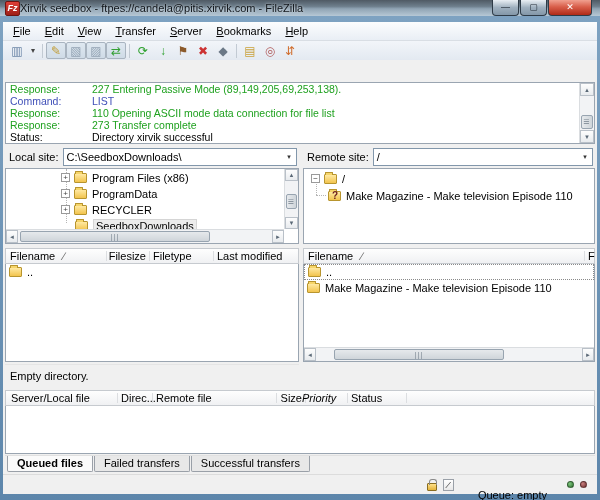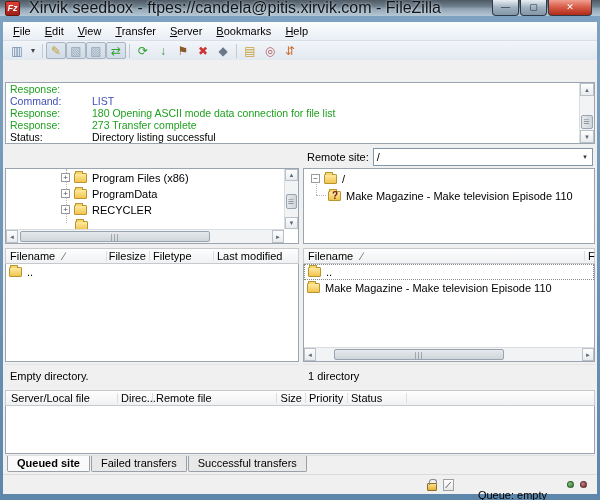--- a/index.html
+++ b/index.html
@@ -5,21 +5,21 @@
   * { margin:0; padding:0; box-sizing:border-box; }
   html,body { width:600px; height:500px; background:#fff; font-family:"Liberation Sans","DejaVu Sans",sans-serif; }
   #window { position:relative; width:600px; height:500px; background:linear-gradient(#7fa3c2,#5d86ab); overflow:hidden; }
 
   
   #titlebar { position:absolute; top:0; left:0; right:0; height:16px;
     background:linear-gradient(180deg,#4f5a64 0%,#6e7f8d 40%,#90a4b4 55%,#b7c8d5 100%);
     display:flex; align-items:center; padding-left:5px; }
   #app-icon { width:15px; height:15px; background:linear-gradient(#e04038,#9e1f17); border:1px solid #701410;
     color:#fff; font-size:9px; font-weight:bold; font-style:italic; display:flex; align-items:center; justify-content:center; border-radius:2px; }
-  #window-title { margin-left:9px; font-size:16px; color:#10151a; text-shadow:0 0 3px rgba(255,255,255,.7); white-space:nowrap; }
+  #window-title { margin-left:0; font-size:11px; color:#10151a; text-shadow:0 0 3px rgba(255,255,255,.7); white-space:nowrap; }
   #win-controls { position:absolute; top:0; right:8px; display:flex; gap:1px; }
   .win-btn { width:27px; height:16px; border:1px solid #2e3b47; border-top:none; border-radius:0 0 4px 4px;
     background:linear-gradient(#e9eff4,#9fb0bf 50%,#8397a8); color:#1d2731; font-size:9px; line-height:15px; text-align:center; }
   .win-btn.close { width:44px; background:linear-gradient(#f0a090,#d95f4b 45%,#b02a18); color:#fff; font-weight:bold; }
 
   
   #client { position:absolute; top:22px; left:3px; right:3px; bottom:6px; background:#f0f0f0; font-size:11px; color:#000; }
 
   
   #menubar { position:absolute; top:0; left:0; right:0; height:19px; background:linear-gradient(#fcfdfe,#e9eef5);
@@ -175,44 +175,52 @@
       <div class="tool-sep"></div>
       <div class="tool-btn" style="color: rgb(201, 162, 60);">▤</div>
       <div class="tool-btn" style="color: rgb(176, 90, 90);">◎</div>
       <div class="tool-btn" style="color: rgb(208, 106, 40);">⇵</div>
     </div>
 
 
     <div id="msglog">
       <div class="log-row" style="color: rgb(31, 161, 31);">
         <span class="log-label">Response:</span>
+        <span class="log-text">227 Entering Passive Mode (89,149,205,69,253,138).</span>
       </div>
       <div class="log-row" style="color: rgb(64, 80, 184);">
         <span class="log-label">Command:</span>
         <span class="log-text">LIST</span>
       </div>
       <div class="log-row" style="color: rgb(31, 161, 31);">
         <span class="log-label">Response:</span>
-        <span class="log-text">180 Opening ASCII mode data connection for file list</span>
+        <span class="log-text">110 Opening ASCII mode data connection for file list</span>
       </div>
       <div class="log-row" style="color: rgb(31, 161, 31);">
         <span class="log-label">Response:</span>
         <span class="log-text">273 Transfer complete</span>
       </div>
       <div class="log-row" style="color: rgb(0, 0, 0);">
         <span class="log-label">Status:</span>
-        <span class="log-text">Directory listing successful</span>
+        <span class="log-text">Directory xirvik successful</span>
       </div>
       <div id="msglog-sb" class="sb">
         <div class="sb-btn up" style="font-size:6px;">▲</div>
         <div class="sb-thumb thumb">☰</div>
         <div class="sb-btn down" style="font-size:6px;">▼</div>
       </div>
     </div>
 
+    <div id="local-sitebar" class="sitebar">
+      <span class="lbl">Local site:</span>
+      <div class="combo">
+        <span class="val">C:\SeedboxDownloads\</span>
+        <span class="dd">▾</span>
+      </div>
+    </div>
     <div id="remote-sitebar" class="sitebar">
       <span class="lbl">Remote site:</span>
       <div class="combo">
         <span class="val">/</span>
         <span class="dd">▾</span>
       </div>
     </div>
 
     <div id="local-tree" class="tree">
       <div class="guide-v" style="left:60px; top:0; height:54px;"></div>
@@ -226,20 +234,21 @@
         <span class="folder"></span>
         <span>ProgramData</span>
       </div>
       <div class="tree-row" style="left:55px; top:33px;">
         <span class="expander">+</span>
         <span class="folder"></span>
         <span>RECYCLER</span>
       </div>
       <div class="tree-row" style="left:69px; top:49px;">
         <span class="folder"></span>
+        <span class="sel">SeedboxDownloads</span>
       </div>
       <div id="local-tree-vsb" class="sb">
         <div class="sb-btn up" style="font-size:6px;">▲</div>
         <div class="sb-thumb thumb">☰</div>
         <div class="sb-btn down" style="font-size:6px;">▼</div>
       </div>
       <div id="local-tree-hsb" class="sb hsb">
         <div class="sb-btn lf" style="font-size:6px;">◄</div>
         <div class="sb-thumb thumb h">|||</div>
         <div class="sb-btn rt" style="font-size:6px;">►</div>
@@ -299,42 +308,39 @@
       <div id="remote-list-hsb" class="sb hsb">
         <div class="sb-btn lf" style="font-size:6px;">◄</div>
         <div class="sb-thumb thumb h">|||</div>
         <div class="sb-btn rt" style="font-size:6px;">►</div>
       </div>
     </div>
 
     <div id="local-strip" class="strip">
       <span>Empty directory.</span>
     </div>
-    <div id="remote-strip" class="strip">
-      <span>1 directory</span>
-    </div>
 
     <div id="queue-header">
       <span class="hcell" style="left:5px;">Server/Local file</span>
       <div class="hsep" style="left:111px;"></div>
       <span class="hcell" style="left:115px;">Direc...</span>
       <div class="hsep" style="left:146px;"></div>
       <span class="hcell" style="left:150px;">Remote file</span>
       <div class="hsep" style="left:270px;"></div>
       <span class="hcell" style="left:270px; width:26px; text-align:right;">Size</span>
       <div class="hsep" style="left:299px;"></div>
-      <span class="hcell" style="left:303px;">Priority</span>
+      <span class="hcell" style="left:296px;font-style:italic;">Priority</span>
       <div class="hsep" style="left:341px;"></div>
       <span class="hcell" style="left:345px;">Status</span>
       <div class="hsep" style="left:400px;"></div>
     </div>
     <div id="queue-body"></div>
 
     <div id="tabs">
-      <div class="tab active">Queued site</div>
+      <div class="tab active">Queued files</div>
       <div class="tab">Failed transfers</div>
       <div class="tab">Successful transfers</div>
     </div>
 
     <div id="statusbar">
       <div id="sb-right">
         <span class="lock-body"></span>
         <span class="mini-ind">⁄</span>
         <span style="margin-left:18px; margin-right:14px;margin-top:20px;">Queue: empty</span>
         <span id="led-green" class="led"></span>

